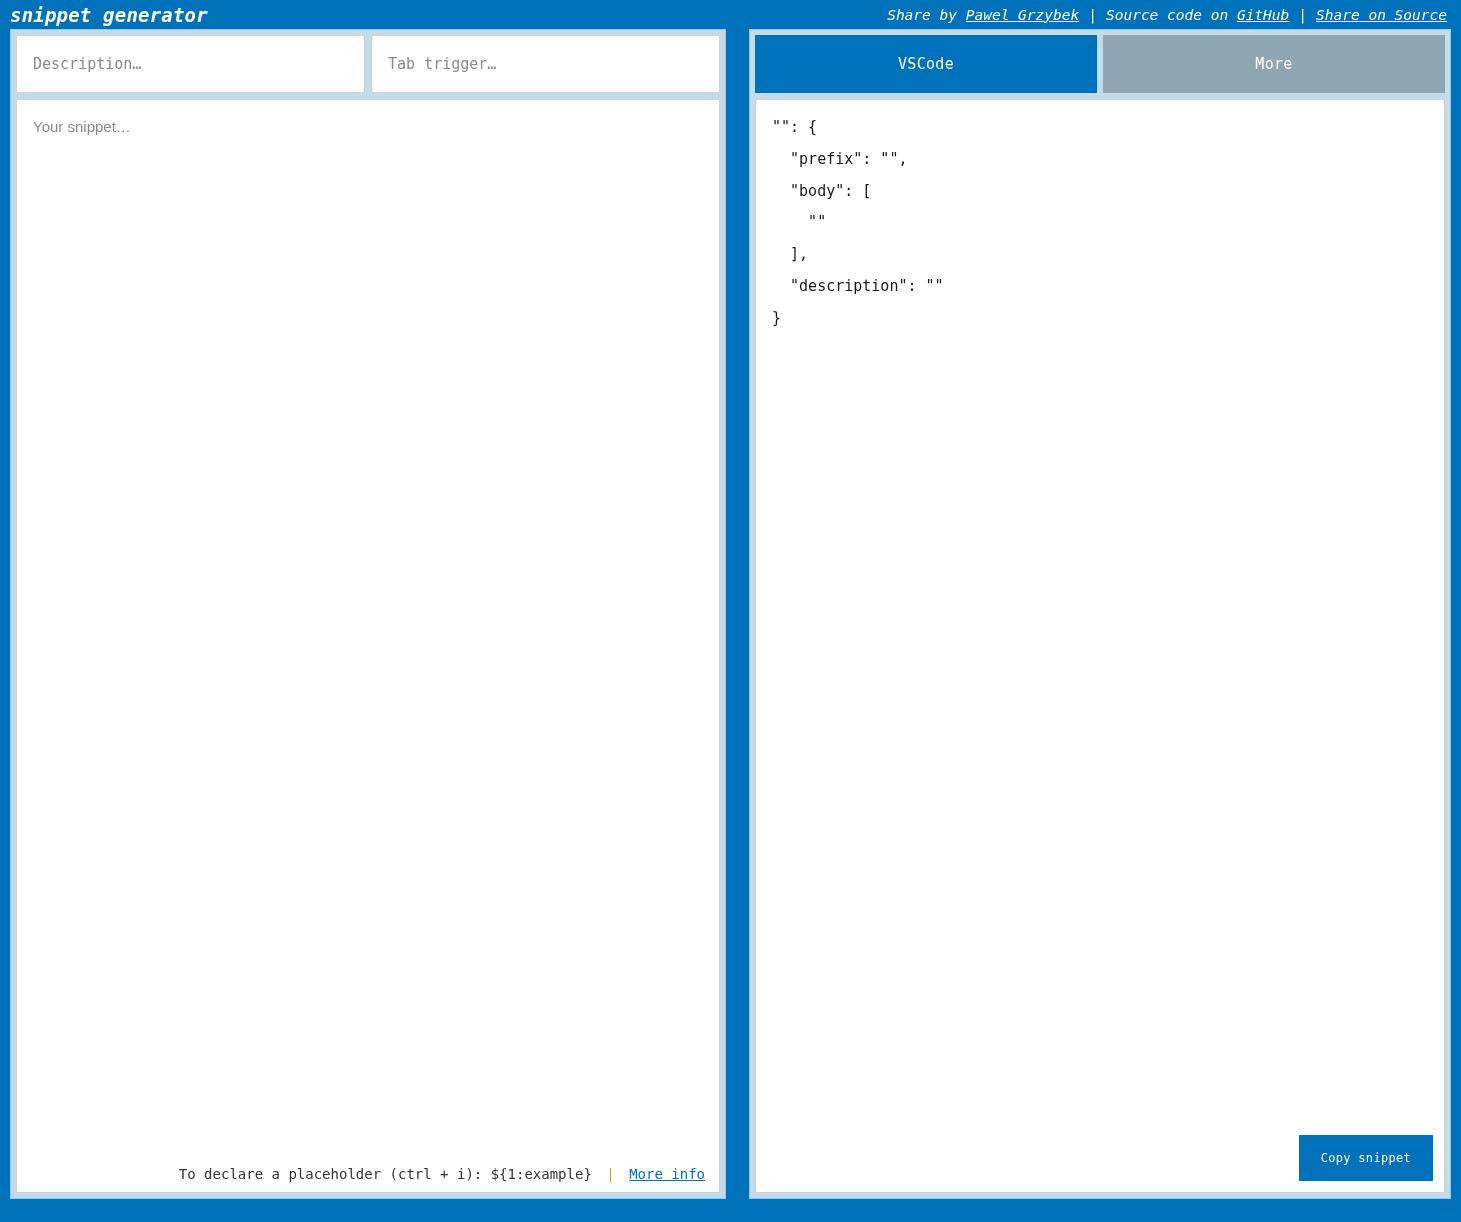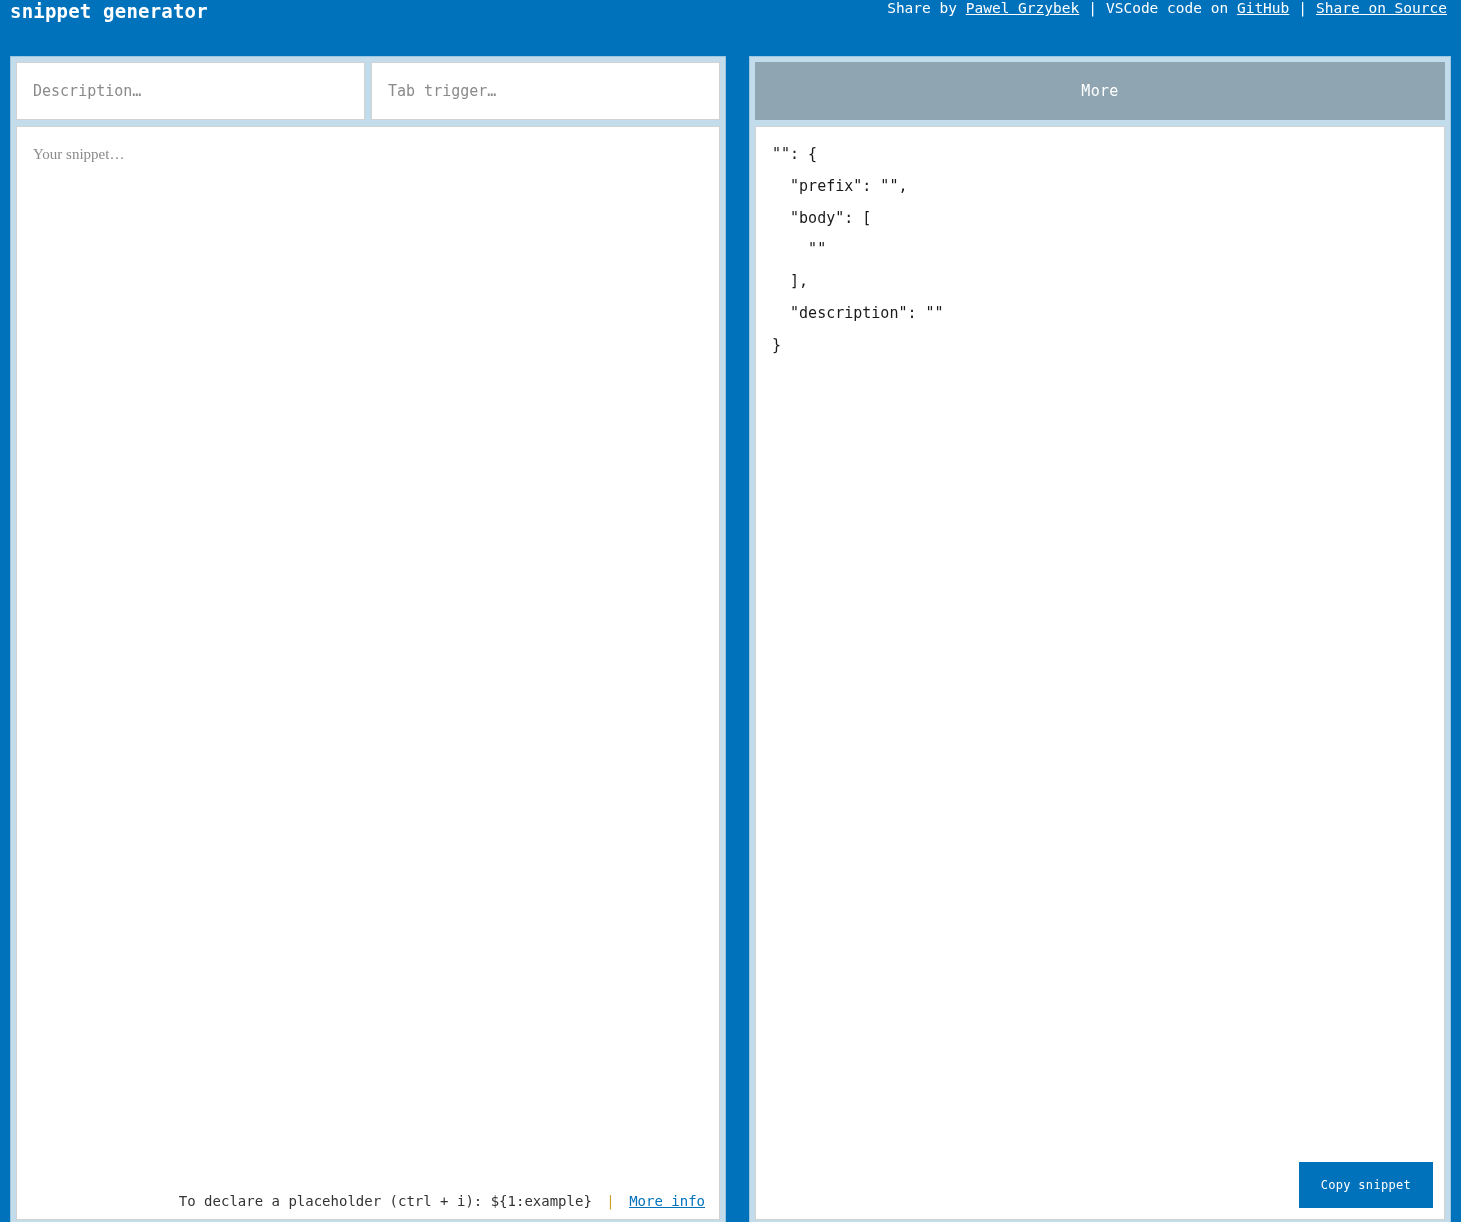--- a/index.html
+++ b/index.html
@@ -11,26 +11,27 @@
   }
 
   body {
     font-family: "DejaVu Sans Mono", "Liberation Mono", monospace;
     background: #0072bc;
     color: #222;
   }
 
   
   .site-header {
-    height: 56px;
-    background: #0072bc;
-    display: flex;
-    align-items: flex-start;
+    height: 29px;
+    background: #0072bc;
+    display: flex;
+    align-items: center;
     justify-content: space-between;
     padding: 0 14px 0 10px;
+    font-style: italic;
   }
 
   .site-title {
     color: #ffffff;
     font-size: 19px;
     font-weight: bold;
     letter-spacing: 0.2px;
     white-space: nowrap;
   }
 
@@ -111,21 +112,21 @@
     border: 1px solid #d2d2d2;
     position: relative;
   }
 
   .snippet-area {
     flex: 1 1 auto;
     width: 100%;
     border: 0;
     resize: none;
     outline: none;
-    font-family: Liberation Serif, serif;
+    font-family: Liberation Sans, sans-serif;
     font-size: 15px;
     line-height: 1.5;
     color: #333;
     padding: 16px 16px 0 16px;
     background: transparent;
   }
   .snippet-area::placeholder { color: #8a8a8a; }
 
   .snippet-hint {
     font-size: 14px;
@@ -206,21 +207,21 @@
 </head>
 <body>
 
 <header class="site-header">
   <div class="site-title">snippet generator</div>
   <div class="header-links">
     <span class="plain">Share by</span>
     <span>&nbsp;</span>
     <span class="lnk">Pawel Grzybek</span>
     <span class="sep">|</span>
-    <span class="plain">VSCode code on</span>
+    <span class="plain">Source code on</span>
     <span>&nbsp;</span>
     <span class="lnk">GitHub</span>
     <span class="sep">|</span>
     <span class="lnk">Share on Source</span>
   </div>
 </header>
 
 <main class="app">
 
   <section class="panel panel-left">
@@ -237,20 +238,21 @@
         <span class="sep">|</span>
         <a>More info</a>
       </div>
     </div>
 
   </section>
 
   <section class="panel panel-right">
 
     <div class="tabs">
+      <button class="tab active">VSCode</button>
       <button class="tab">More</button>
     </div>
 
     <div class="output-wrap">
       <pre class="output-code">"": {
   "prefix": "",
   "body": [
     ""
   ],
   "description": ""

